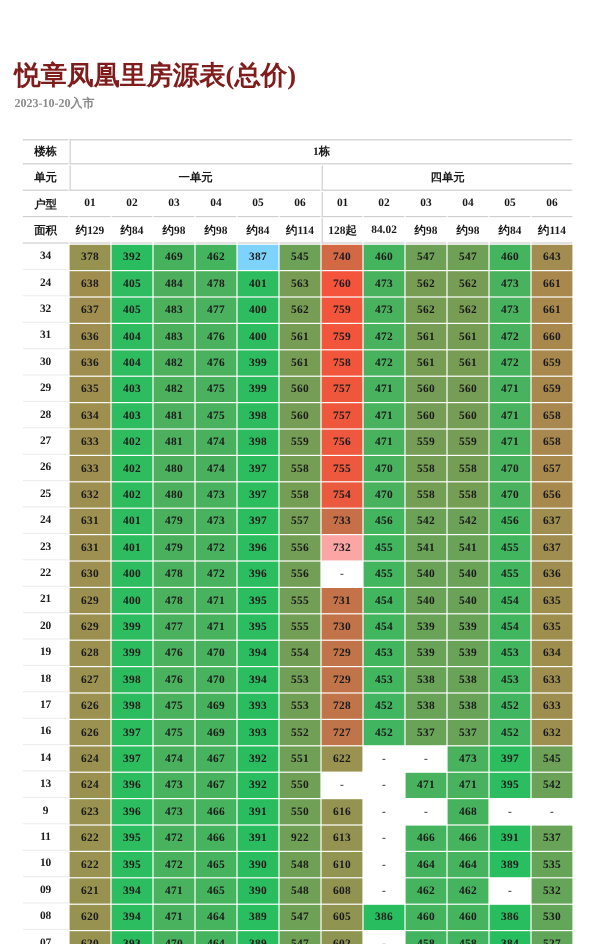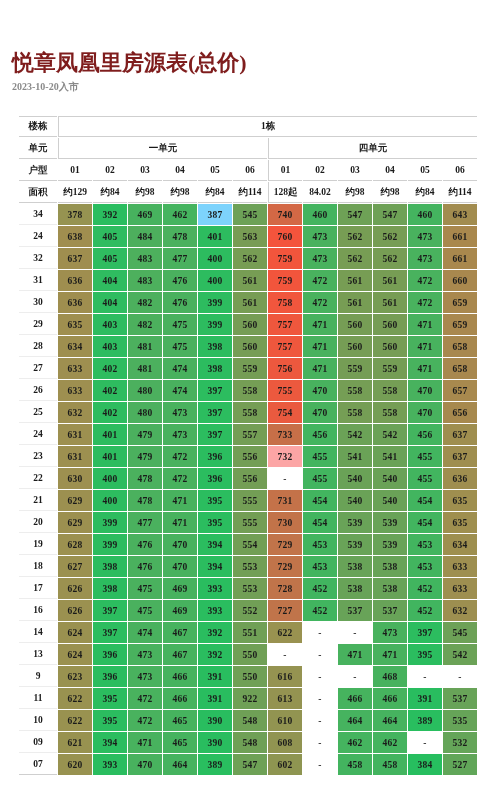--- a/index.html
+++ b/index.html
@@ -537,20 +537,35 @@
             <td class="val" style="background: rgb(41, 189, 95);">390</td>
             <td class="val" style="background: rgb(111, 160, 86);">548</td>
             <td class="val" style="background: rgb(145, 148, 81);">608</td>
             <td class="val empty">-</td>
             <td class="val" style="background: rgb(69, 180, 95);">462</td>
             <td class="val" style="background: rgb(69, 180, 95);">462</td>
             <td class="val empty">-</td>
             <td class="val" style="background: rgb(101, 165, 89);">532</td>
           </tr>
           <tr class="datarow">
+            <td class="rowlabel">08</td>
+            <td class="val" style="background: rgb(152, 146, 80);">620</td>
+            <td class="val" style="background: rgb(43, 189, 95);">394</td>
+            <td class="val" style="background: rgb(72, 178, 94);">471</td>
+            <td class="val" style="background: rgb(70, 179, 95);">464</td>
+            <td class="val" style="background: rgb(41, 190, 95);">389</td>
+            <td class="val" style="background: rgb(110, 161, 86);">547</td>
+            <td class="val" style="background: rgb(143, 148, 81);">605</td>
+            <td class="val" style="background: rgb(40, 190, 95);">386</td>
+            <td class="val" style="background: rgb(68, 180, 95);">460</td>
+            <td class="val" style="background: rgb(68, 180, 95);">460</td>
+            <td class="val" style="background: rgb(40, 190, 95);">386</td>
+            <td class="val" style="background: rgb(99, 165, 89);">530</td>
+          </tr>
+          <tr class="datarow">
             <td class="rowlabel">07</td>
             <td class="val" style="background: rgb(152, 146, 80);">620</td>
             <td class="val" style="background: rgb(42, 189, 95);">393</td>
             <td class="val" style="background: rgb(72, 178, 94);">470</td>
             <td class="val" style="background: rgb(70, 179, 95);">464</td>
             <td class="val" style="background: rgb(41, 190, 95);">389</td>
             <td class="val" style="background: rgb(110, 161, 86);">547</td>
             <td class="val" style="background: rgb(142, 149, 81);">602</td>
             <td class="val empty">-</td>
             <td class="val" style="background: rgb(67, 180, 95);">458</td>

